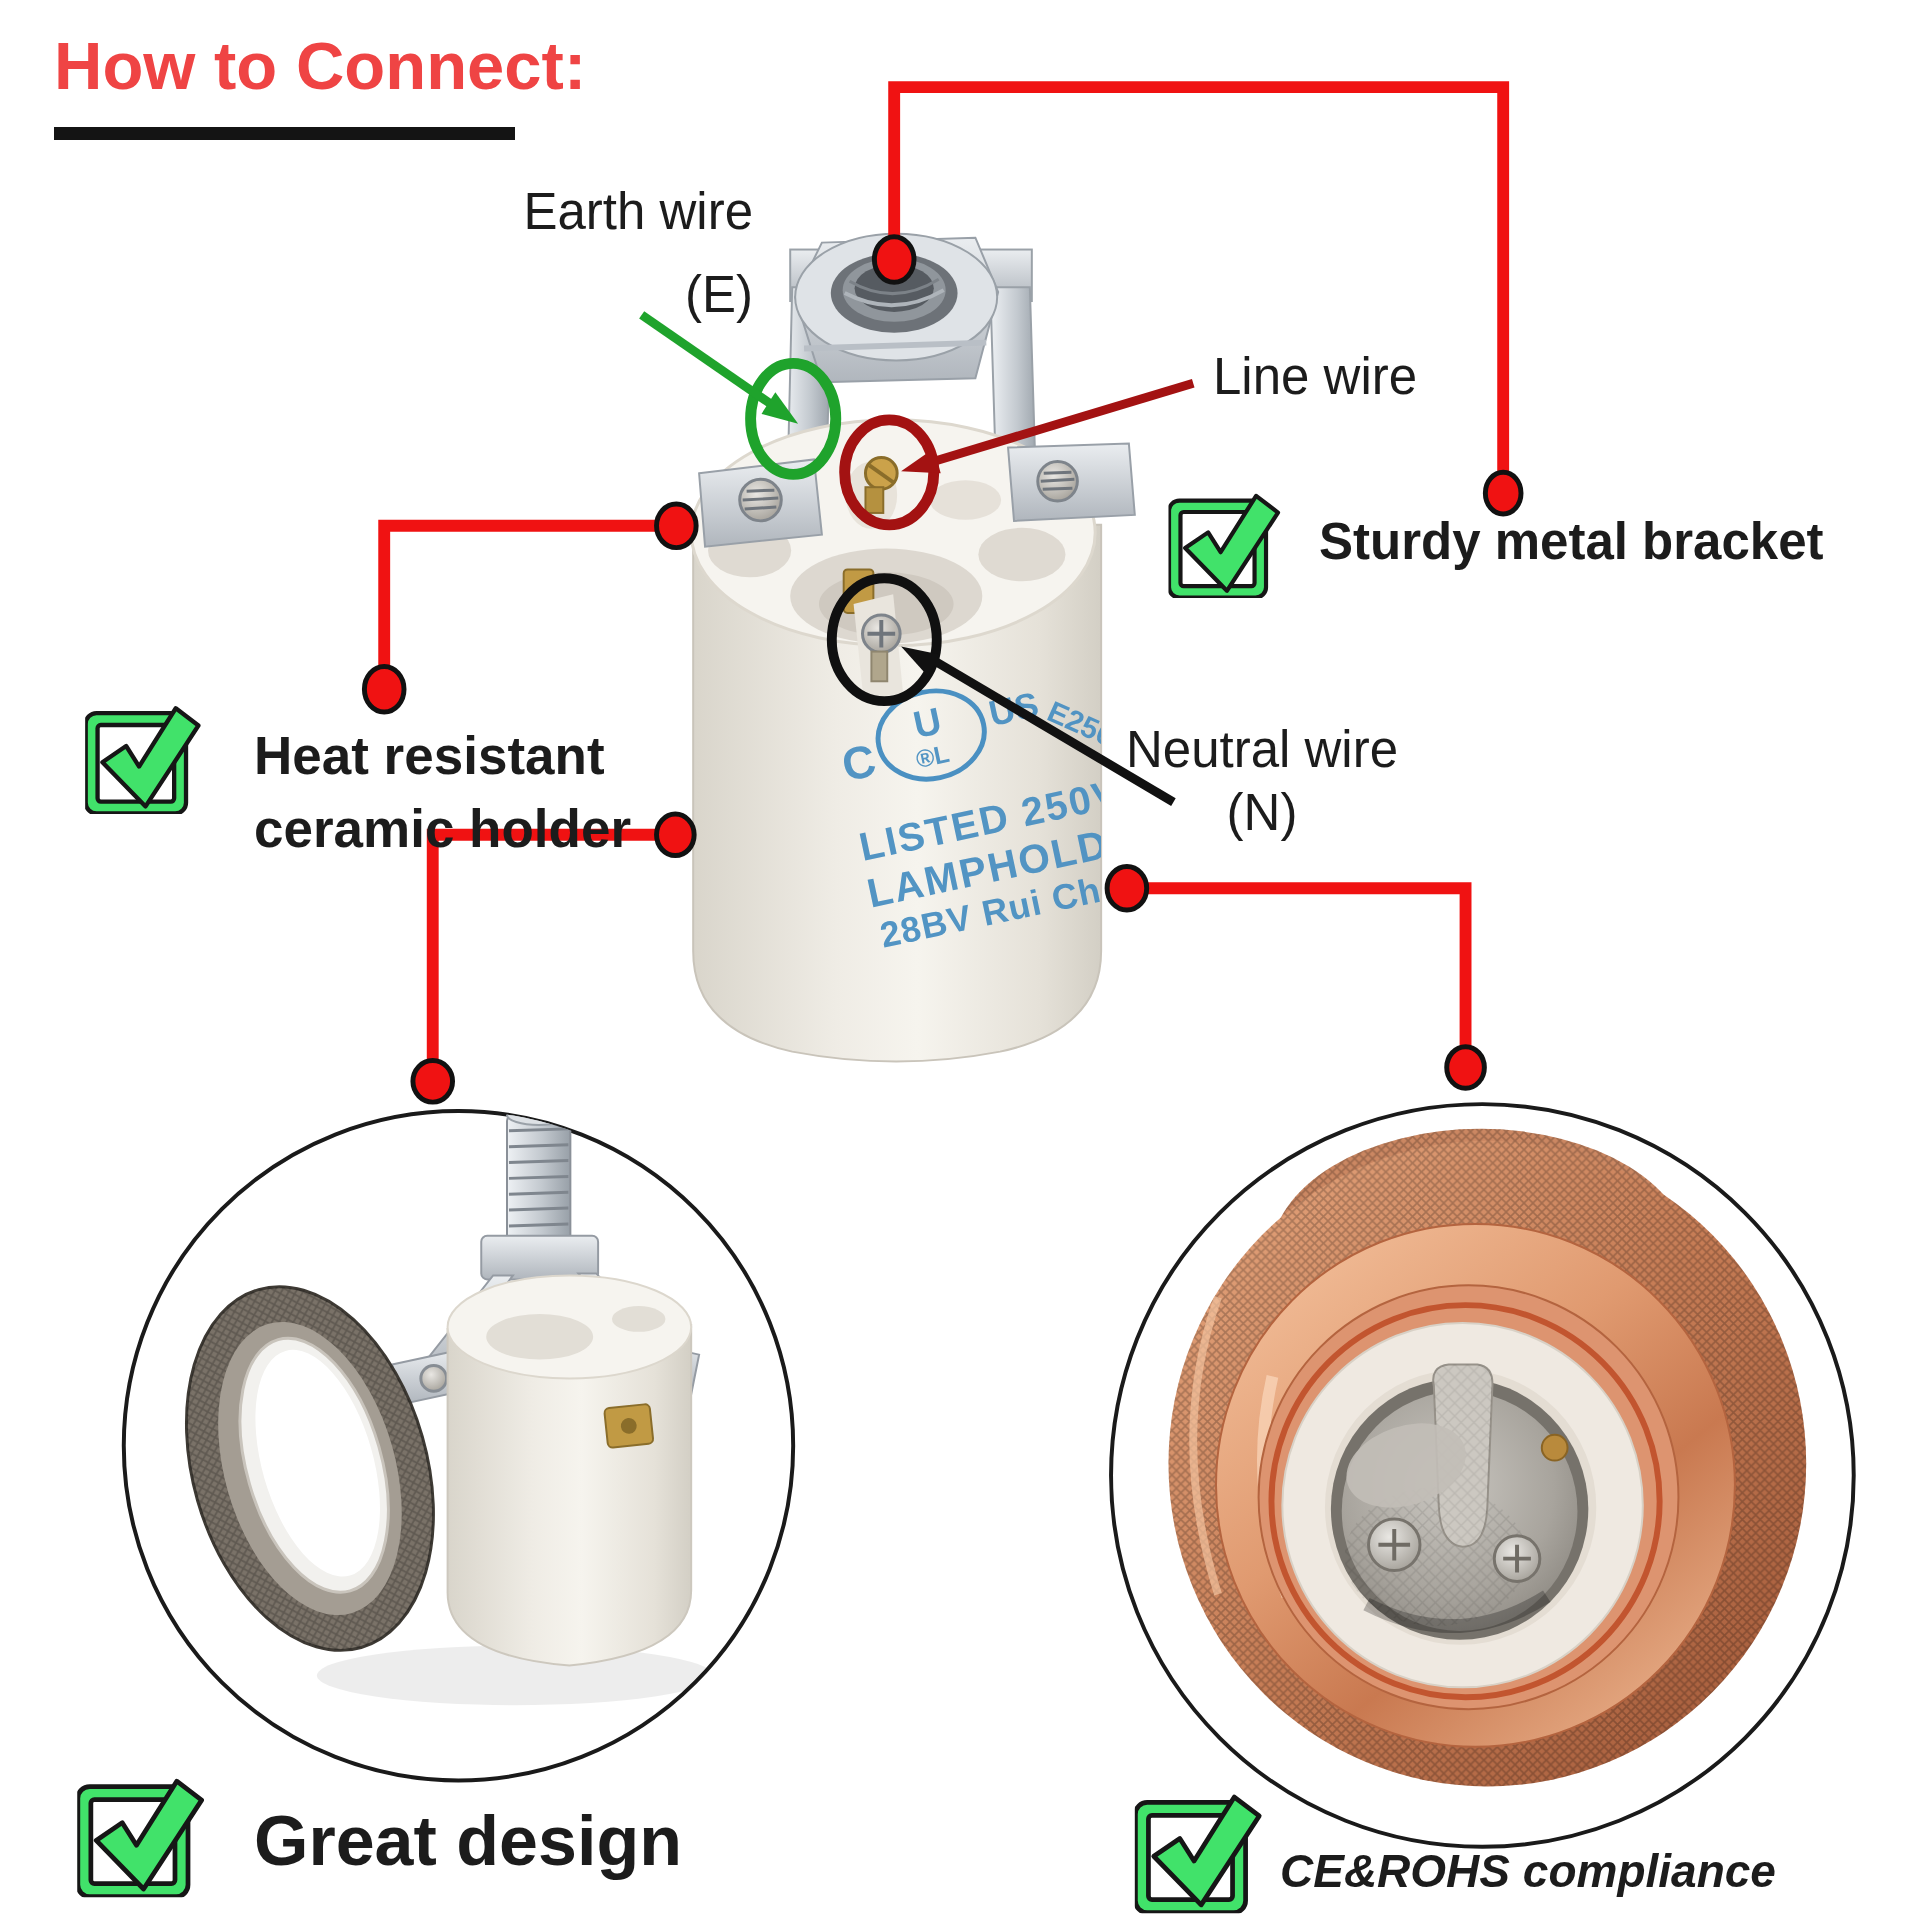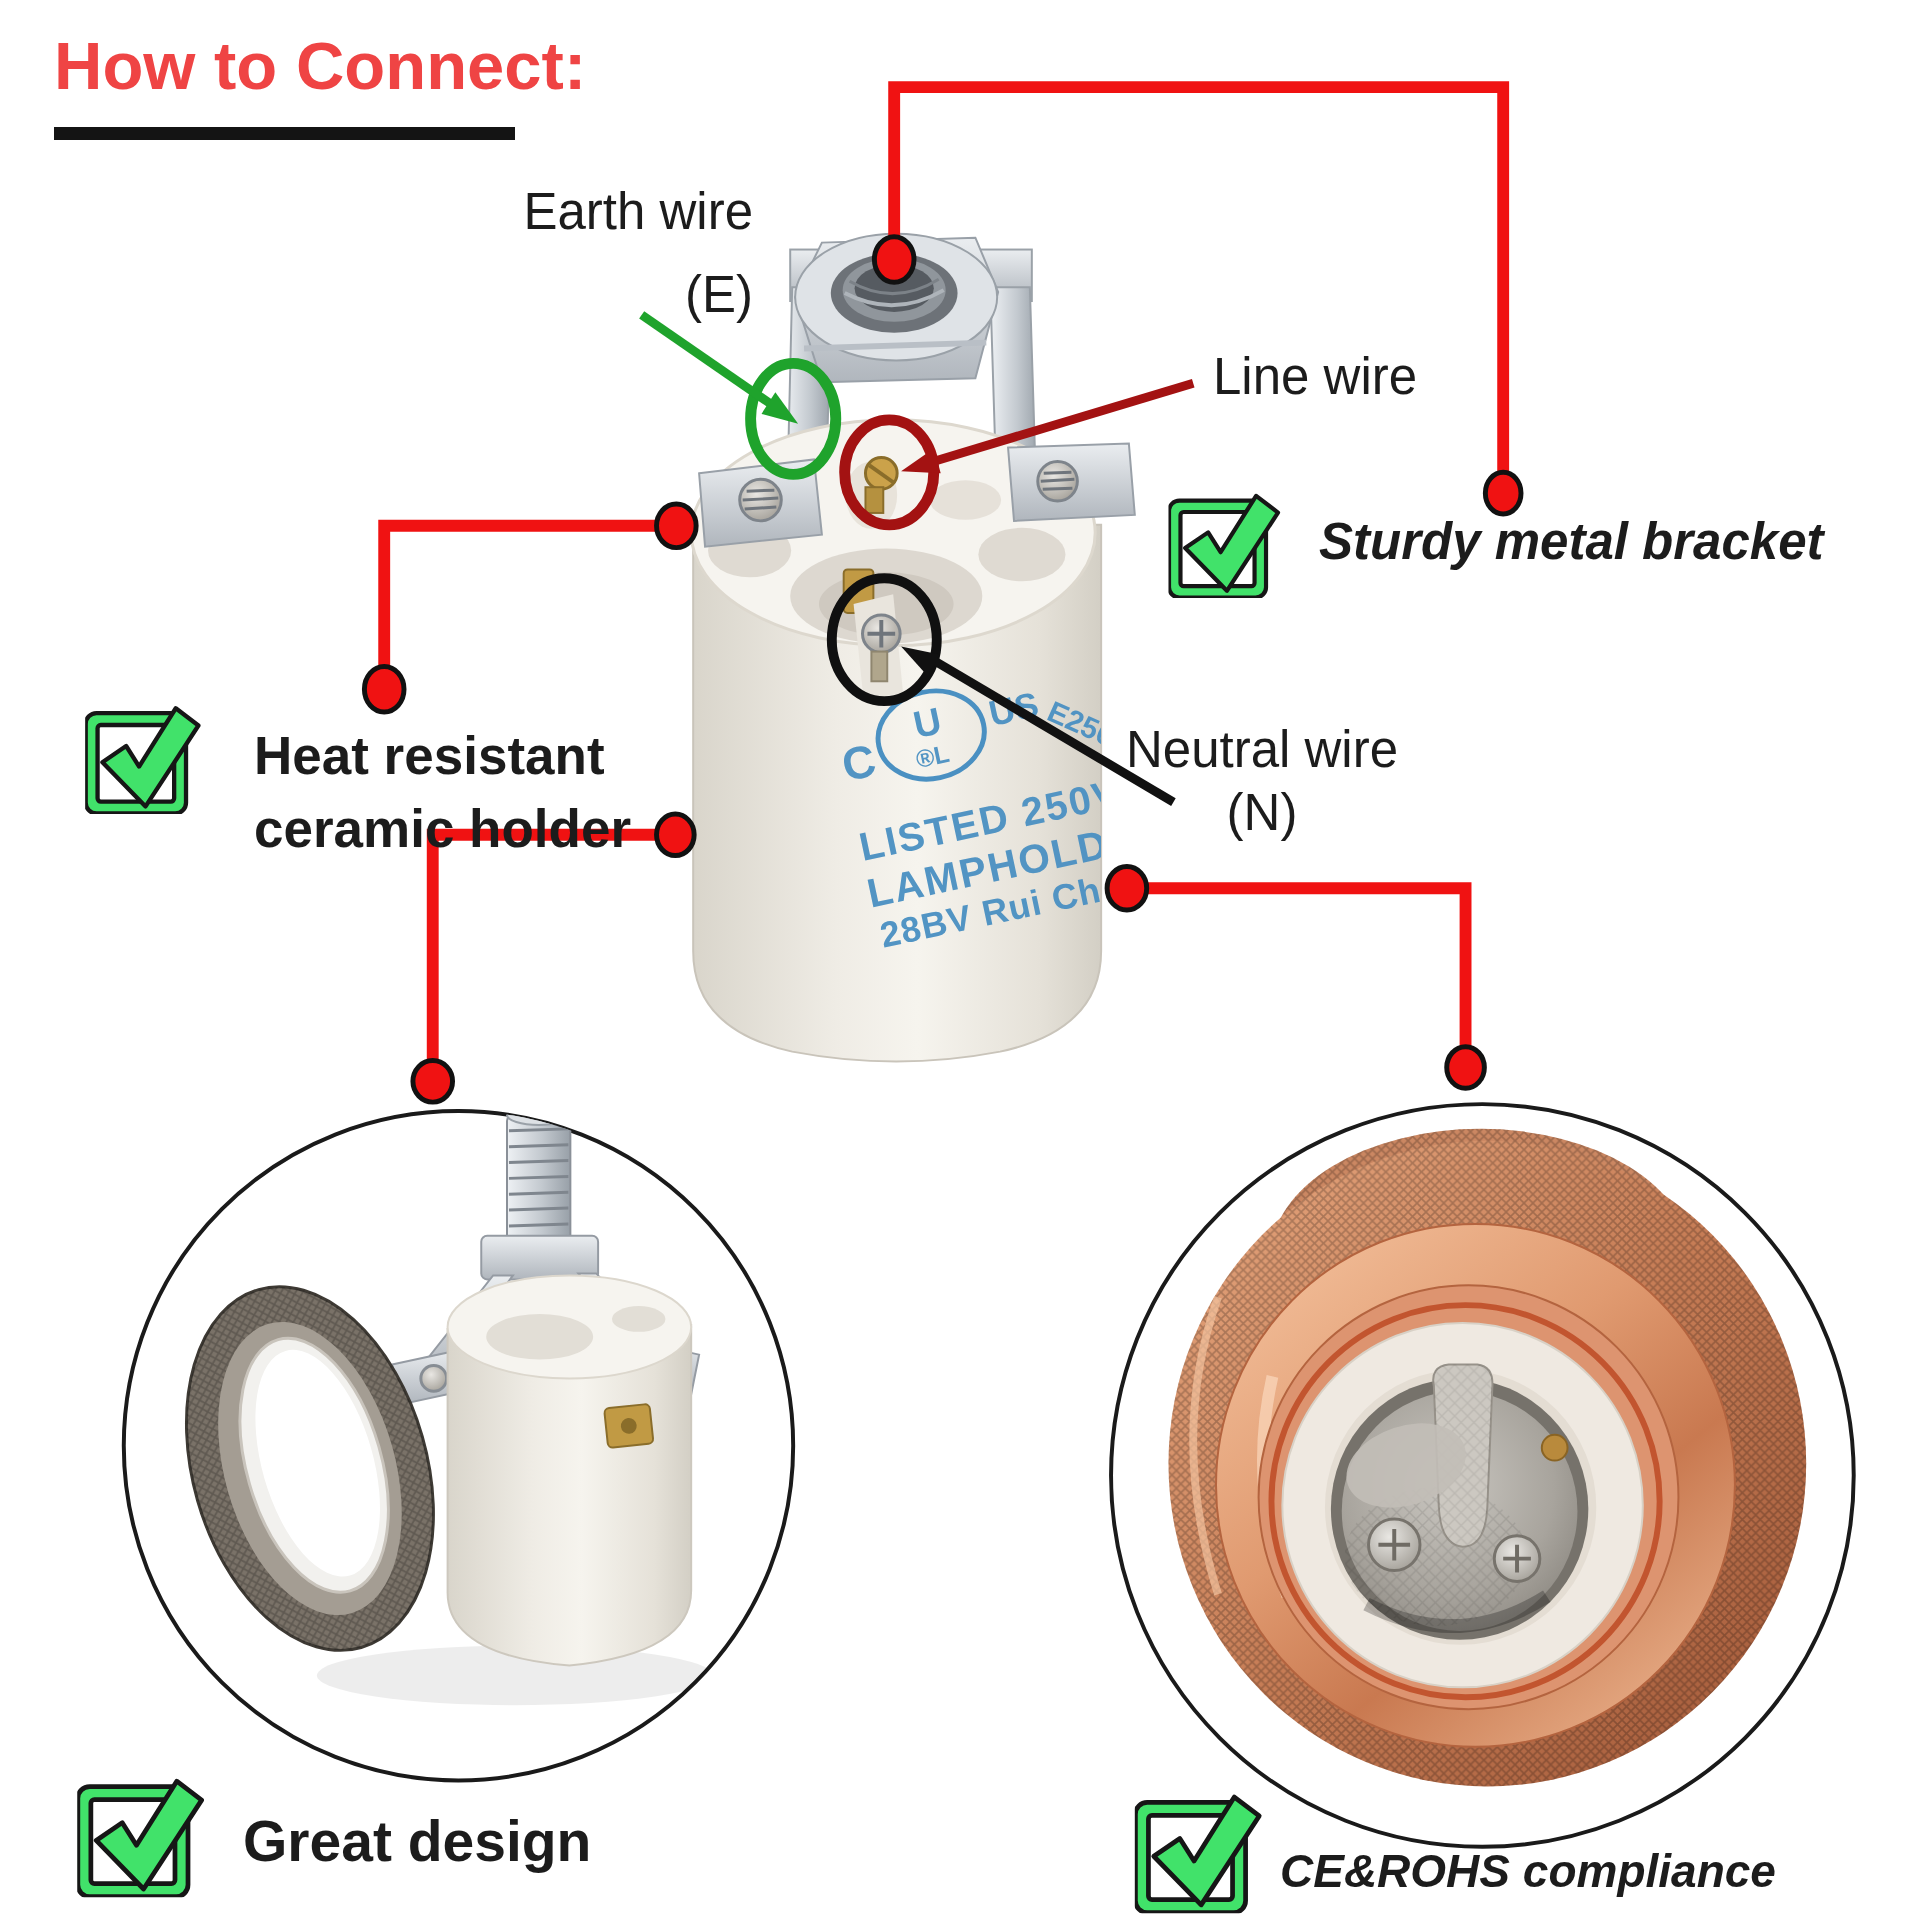--- a/index.html
+++ b/index.html
@@ -11,23 +11,23 @@
   .page-title{
     left:54px;top:20px;font-size:67px;line-height:91px;font-weight:700;letter-spacing:0px;color:#ef4444;white-space:nowrap;
   }
   .title-underline{left:54px;top:127px;width:461px;height:13px;background:#141414;}
   .callout{position:absolute;white-space:nowrap;color:#1c1c1c;}
   .callout.light{font-weight:400;}
   .callout.bold{font-weight:700;}
   .c-earth{left:416px;top:170px;width:337px;text-align:right;font-size:51px;line-height:83px;}
   .c-line{left:1213px;top:342px;font-size:51px;line-height:69px;}
   .c-neutral{left:1069px;top:718px;width:386px;text-align:center;font-size:51px;line-height:63px;}
-  .c-bracket{left:1319px;top:507px;font-size:51px;line-height:69px;font-style:italic;}
+  .c-bracket{left:1319px;top:507px;font-size:51px;line-height:69px;}
   .c-heat{left:254px;top:719px;font-size:53px;line-height:73px;}
-  .c-design{left:243px;top:1804px;font-size:57px;line-height:75px;}
+  .c-design{left:254px;top:1804px;font-size:70px;line-height:75px;}
   .c-compliance{left:1280px;top:1834px;font-size:46px;line-height:75px;font-style:italic;}
   svg{position:absolute;left:0;top:0;}
   svg text{font-family:"Liberation Sans",sans-serif;}
   .print-blue{fill:#4a90c2;opacity:.95;font-weight:700;}
 </style>
 </head>
 <body>
 
 <div class="canvas">
 

